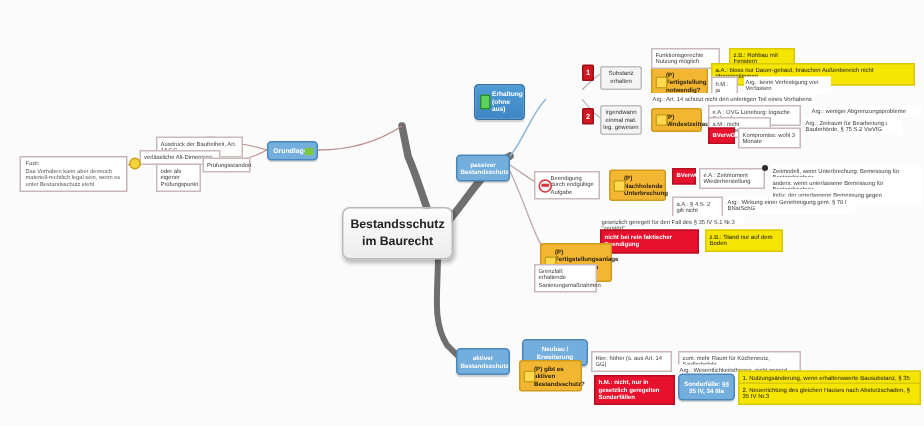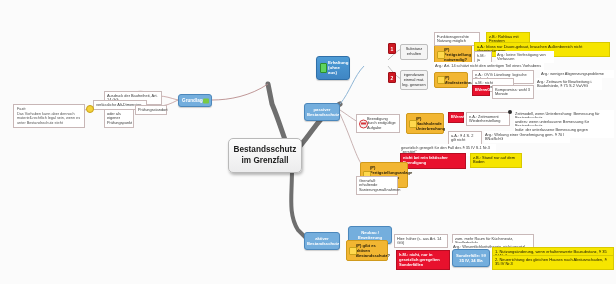--- a/index.html
+++ b/index.html
@@ -105,21 +105,21 @@
     <path d="M340,110 C352,118 356,122 364,124" stroke="#c3aaaa" stroke-width="0.9" fill="none"></path>
     <path d="M340,114 C352,140 356,158 364,168" stroke="#c3aaaa" stroke-width="0.9" fill="none"></path>
     <path d="M388,60 C396,52 400,48 406,48" stroke="#b0b0b0" stroke-width="0.8" fill="none"></path>
     <path d="M388,66 C396,76 400,80 406,80" stroke="#b0b0b0" stroke-width="0.8" fill="none"></path>
 
     <path d="M350,240 C358,234 362,232 368,232" stroke="#8fb6d6" stroke-width="0.9" fill="none"></path>
     <path d="M350,244 C358,248 362,250 368,251" stroke="#c3aaaa" stroke-width="0.9" fill="none"></path>
   </svg>
 
   <div class="node central" style="left:228px;top:138px;width:74px;">
-    <span>Bestandsschutz im Grenzfall</span>
+    <span>Bestandsschutz im Baurecht</span>
   </div>
 
   <div class="node blue" style="left:178px;top:94px;width:34px;">
     <span>Grundlagen</span>
     <span class="ic" style="left:auto;right:2px;width:6px;height:5px;background:#7ac943;border-radius:1px;"></span>
   </div>
 
   <div class="node white" style="left:104px;top:91px;width:58px;">
     <span>Ausdruck der Baufreiheit, Art. 14 GG</span>
   </div>

